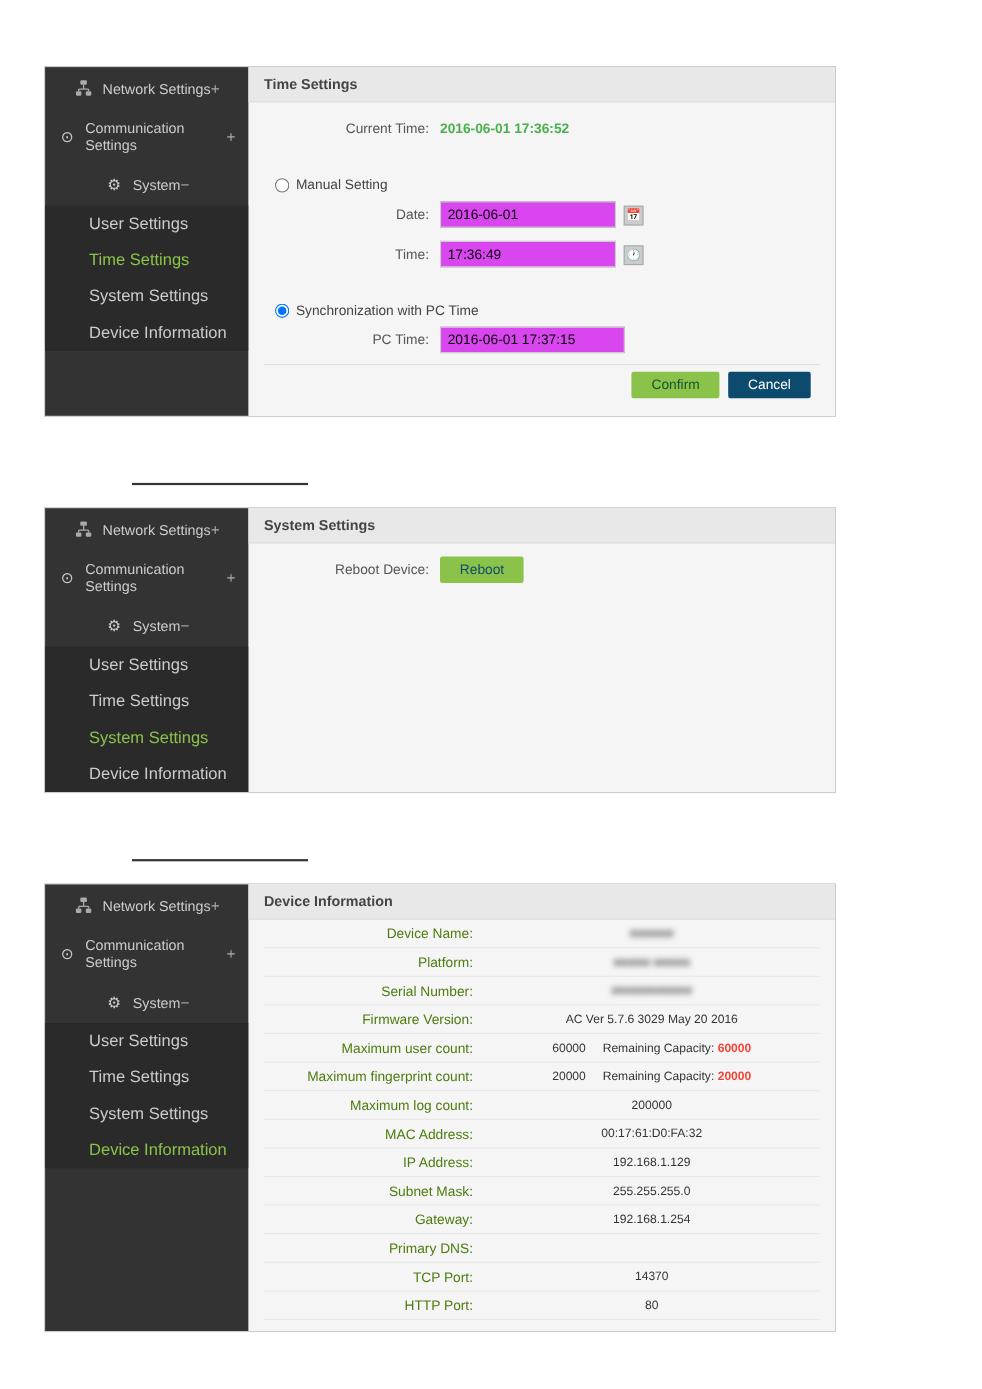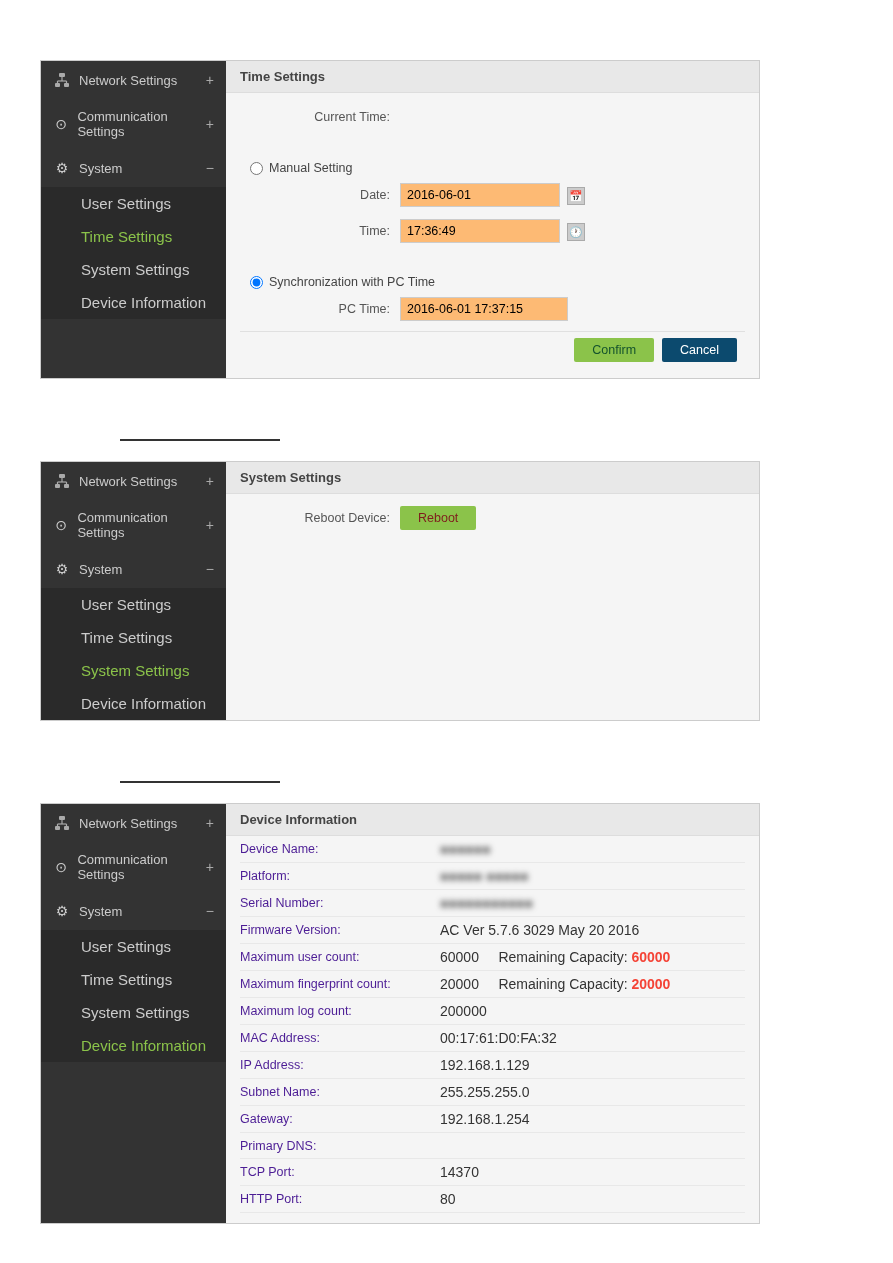--- a/index.html
+++ b/index.html
@@ -26,21 +26,21 @@
       flex-shrink: 0;
     }
 
     .sidebar-item {
       display: flex;
       align-items: center;
       padding: 10px 12px;
       cursor: pointer;
       font-size: 13px;
       color: #ccc;
-      justify-content: space-between;
+      justify-content: center;
     }
     .sidebar-item .left {
       display: flex;
       align-items: center;
       gap: 8px;
     }
     .sidebar-icon {
       width: 18px;
       height: 18px;
       display: inline-flex;
@@ -101,21 +101,21 @@
     }
     .form-value {
       flex: 1;
       color: #333;
       font-size: 12.5px;
     }
     .form-value.green { color: #4caf50; font-weight: bold; }
 
     .form-input {
       border: 1px solid #ccc;
-      background: #fdba74;
+      background: #d946ef;
       padding: 3px 6px;
       font-size: 12.5px;
       width: 160px;
       height: 24px;
     }
 
     .radio-row {
       display: flex;
       align-items: flex-end;
       padding: 6px 10px;
@@ -135,21 +135,21 @@
     .btn-confirm {
       background: #8bc34a;
       color: #14532d;
     }
     .btn-cancel {
       background: #0c4a6e;
       color: #fff;
     }
     .btn-reboot {
       background: #8bc34a;
-      color: #7f1d1d;
+      color: #0c4a6e;
     }
 
     .btn-row {
       display: flex;
       justify-content: flex-end;
       gap: 8px;
       padding: 6px 8px;
       border-top: 1px solid #e0e0e0;
       margin-top: 4px;
     }
@@ -171,30 +171,32 @@
 
     
     .info-row {
       display: flex;
       align-items: center;
       border-bottom: 1px solid #e8e8e8;
       padding: 5px 0;
       min-height: 26px;
     }
     .info-label {
+      text-align: right;
       width: 200px;
       padding-right: 10px;
-      color: #4c1d95;
+      color: #4d7c0f;
       font-size: 12.5px;
       flex-shrink: 0;
     }
     .info-value {
       flex: 1;
       color: #333;
-      font-size: 14px;
+      font-size: 11px;
+      text-align: center;
     }
     .info-value .highlighted { color: #f44336; font-weight: bold; }
 
     
     .divider {
       width: 160px;
       border-top: 2px solid #333;
       margin: 20px 0 20px 80px;
     }
 
@@ -248,20 +250,21 @@
       <div class="sidebar-sub-item">Device Information</div>
     </div>
   </div>
 
   <div class="main-content">
     <div class="content-title">Time Settings</div>
     <div class="content-body">
 
       <div class="form-row">
         <div class="form-label">Current Time:</div>
+        <div class="form-value green">2016-06-01 17:36:52</div>
       </div>
 
       <div class="radio-row">
         <input type="radio" name="p1-timesync" style="">
         <span>Manual Setting</span>
       </div>
 
       <div class="form-row">
         <div class="form-label">Date:</div>
         <div class="form-value">
@@ -433,21 +436,21 @@
       </div>
       <div class="info-row">
         <div class="info-label">MAC Address:</div>
         <div class="info-value">00:17:61:D0:FA:32</div>
       </div>
       <div class="info-row">
         <div class="info-label">IP Address:</div>
         <div class="info-value">192.168.1.129</div>
       </div>
       <div class="info-row">
-        <div class="info-label">Subnet Name:</div>
+        <div class="info-label">Subnet Mask:</div>
         <div class="info-value">255.255.255.0</div>
       </div>
       <div class="info-row">
         <div class="info-label">Gateway:</div>
         <div class="info-value">192.168.1.254</div>
       </div>
       <div class="info-row">
         <div class="info-label">Primary DNS:</div>
         <div class="info-value"></div>
       </div>

